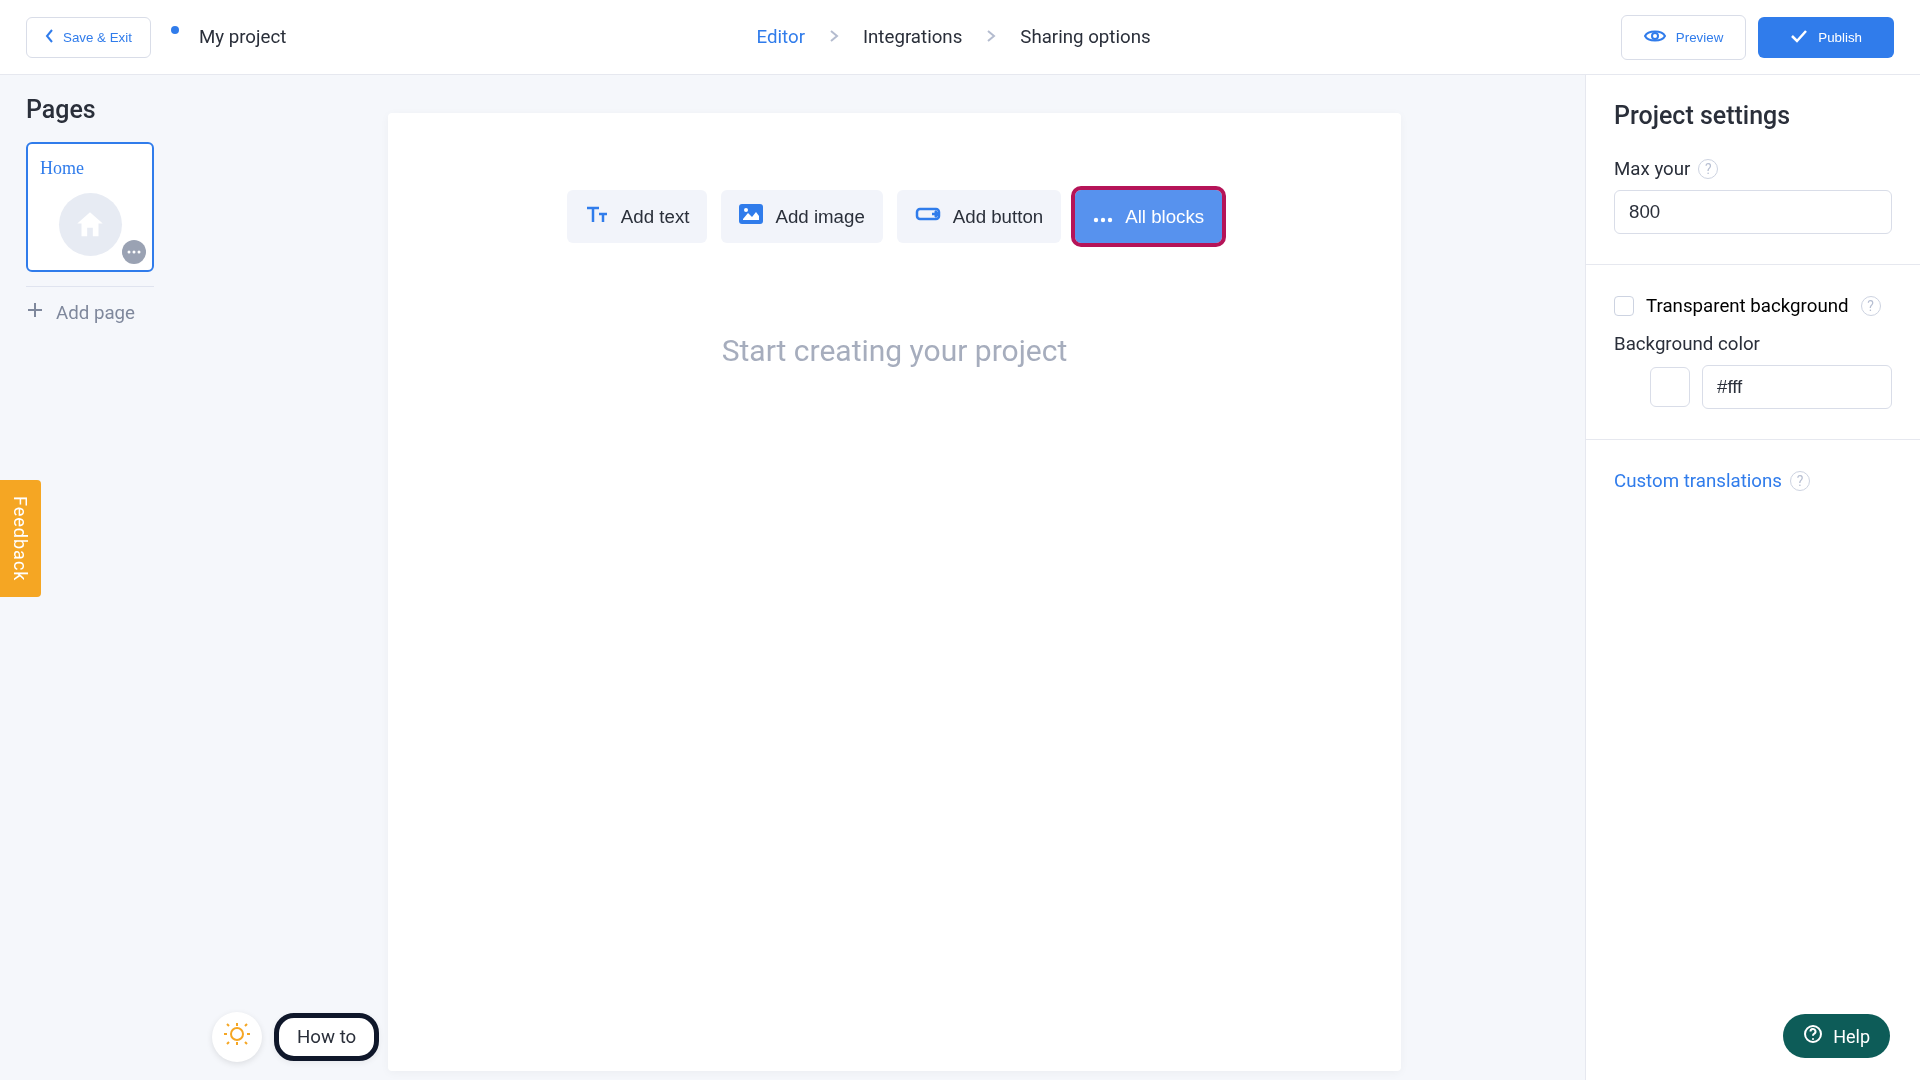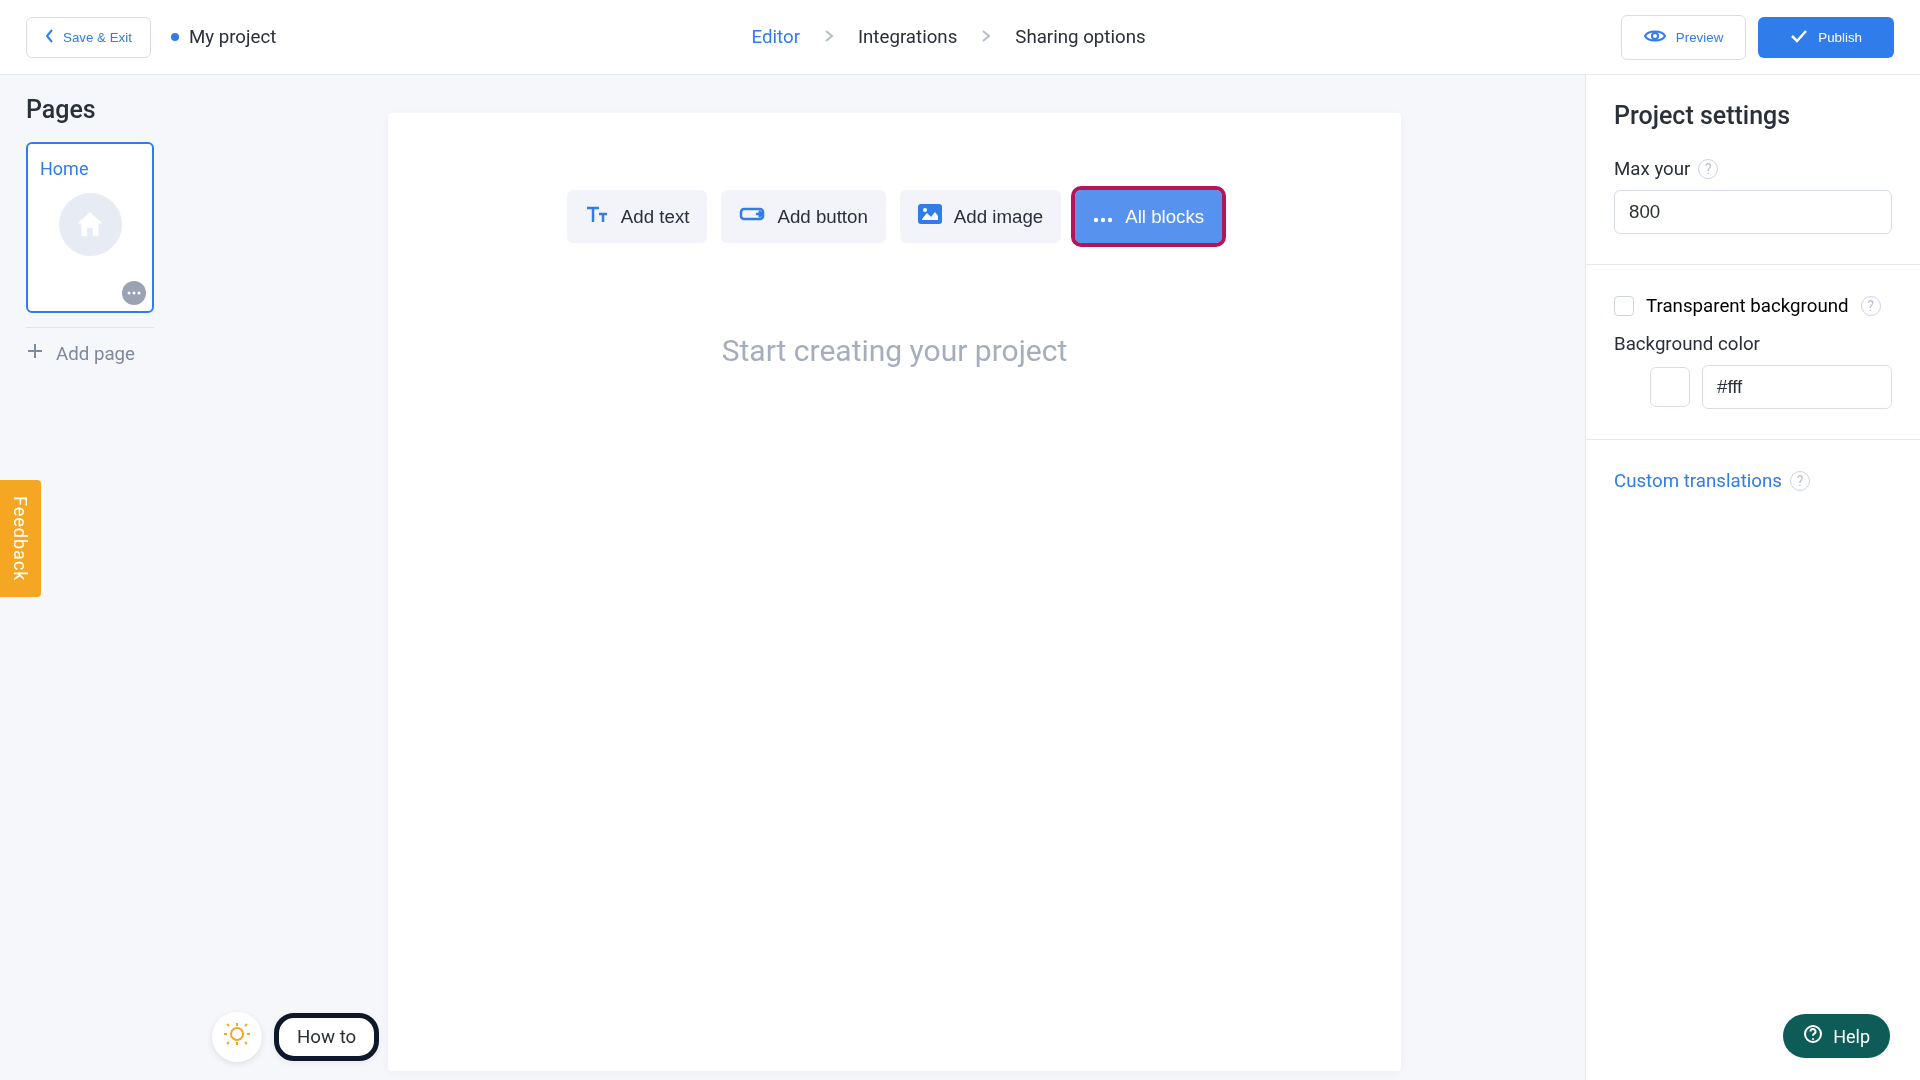--- a/index.html
+++ b/index.html
@@ -3,36 +3,36 @@
 <meta charset="utf-8">
 <style>
 * { box-sizing: border-box; margin: 0; padding: 0; }
 body { font-family: -apple-system, BlinkMacSystemFont, "Segoe UI", Roboto, Helvetica, Arial, sans-serif; background: #f5f7fb; width: 1920px; height: 1080px; overflow: hidden; position: relative; font-size: 18.7px; }
 
 
 .header { position: absolute; top: 0; left: 0; right: 0; height: 75px; background: #fff; border-bottom: 1px solid #e6e8ef; display: flex; align-items: center; justify-content: space-between; padding: 0 26px; z-index: 10; }
 .header-left { display: flex; align-items: center; gap: 20px; }
 .save-exit { display: flex; align-items: center; gap: 8px; border: 1px solid #d9dde8; border-radius: 6px; padding: 10px 18px; color: #307ceb; background: #fff; cursor: pointer; }
 .save-exit svg { stroke: #307ceb; }
-.proj-name { display: flex; align-items: center; gap: 10px; color: #2a2f3a; }
+.proj-name { display: flex; align-items: flex-start; gap: 20px; color: #2a2f3a; }
 .dot { width: 8px; height: 8px; border-radius: 50%; background: #307ceb; }
 
 .header-nav { display: flex; align-items: center; gap: 22px; }
 .nav-step { color: #2a2f3a; }
 .nav-step.active { color: #307ceb; }
 .nav-sep svg { stroke: #b4bccf; }
 
 .header-right { display: flex; align-items: center; gap: 12px; }
 .btn-preview { display: flex; align-items: center; gap: 10px; border: 1px solid #d9dde8; border-radius: 6px; padding: 12px 22px; color: #307ceb; background: #fff; cursor: pointer; }
 .btn-publish { display: flex; align-items: center; gap: 10px; border: none; border-radius: 6px; padding: 12px 32px; color: #fff; background: #307ceb; cursor: pointer; }
 
 
 .sidebar { position: absolute; top: 75px; left: 0; bottom: 0; width: 200px; background: #f5f7fb; padding: 20px 26px; }
 .sidebar-title { font-size: 25px; font-weight: 500; color: #2a2f3a; margin-bottom: 18px; }
-.page-card { position: relative; width: 128px; height: 171px; border: 2px solid #307ceb; border-radius: 6px; background: #fff; padding: 14px 12px; cursor: pointer; }
+.page-card { position: relative; width: 128px; height: 130px; border: 2px solid #307ceb; border-radius: 6px; background: #fff; padding: 14px 12px; cursor: pointer; font-family: Liberation Serif, serif; }
 .page-card-title { color: #307ceb; font-size: 18px; }
 .page-card-icon { width: 63px; height: 63px; border-radius: 50%; background: #e7ebf3; display: flex; align-items: center; justify-content: center; margin: 14px auto 0; }
 .page-card-icon svg { fill: #fff; }
 .page-card-more { position: absolute; right: 6px; bottom: 6px; width: 24px; height: 24px; border-radius: 50%; background: #9aa2b3; display: flex; align-items: center; justify-content: center; cursor: pointer; }
 .page-sep { width: 128px; height: 1px; background: #e0e4ef; margin: 14px 0; }
 .add-page { display: flex; align-items: center; gap: 12px; color: #7f889c; cursor: pointer; }
 .add-page svg { stroke: #7f889c; }
 
 .feedback-tab { position: absolute; left: 0; top: 480px; background: #f5a623; color: #fff; writing-mode: vertical-rl; padding: 16px 10px; border-radius: 0 4px 4px 0; cursor: pointer; font-size: 18px; letter-spacing: 1px; }
 
@@ -156,36 +156,36 @@
       <span>
         <svg class="text-ic" width="24" height="20" viewBox="0 0 24 20" fill="none" stroke-width="2.5">
             <path d="M2 4 H14 M8 4 V18"></path>
             <path d="M14 10 H22 M18 10 V18"></path>
           </svg>
       </span>
       <span>Add text</span>
     </button>
     <button class="tool-btn">
       <span>
-        <svg class="btn-ic" width="26" height="18" viewBox="0 0 26 18" fill="none" stroke-width="2.5">
-            <rect x="2" y="4" width="22" height="10" rx="3"></rect>
-            <path d="M17 9 L23 9 M20 6 L23 9 L20 12" fill="none"></path>
-          </svg>
-      </span>
-      <span>Add button</span>
-    </button>
-    <button class="tool-btn">
-      <span>
         <svg class="img-ic" width="24" height="20" viewBox="0 0 24 20">
             <rect x="0" y="0" width="24" height="20" rx="3"></rect>
             <path d="M4 15 L9 9 L13 13 L17 8 L20 12 V16 H4 Z" fill="#fff"></path>
             <circle cx="7" cy="6" r="2" fill="#fff"></circle>
           </svg>
       </span>
       <span>Add image</span>
+    </button>
+    <button class="tool-btn">
+      <span>
+        <svg class="btn-ic" width="26" height="18" viewBox="0 0 26 18" fill="none" stroke-width="2.5">
+            <rect x="2" y="4" width="22" height="10" rx="3"></rect>
+            <path d="M17 9 L23 9 M20 6 L23 9 L20 12" fill="none"></path>
+          </svg>
+      </span>
+      <span>Add button</span>
     </button>
     <button class="tool-btn primary">
       <span>
         <svg width="20" height="6" viewBox="0 0 20 6" fill="#fff">
             <circle cx="3" cy="3" r="2.2"></circle>
             <circle cx="10" cy="3" r="2.2"></circle>
             <circle cx="17" cy="3" r="2.2"></circle>
           </svg>
       </span>
       <span>All blocks</span>

